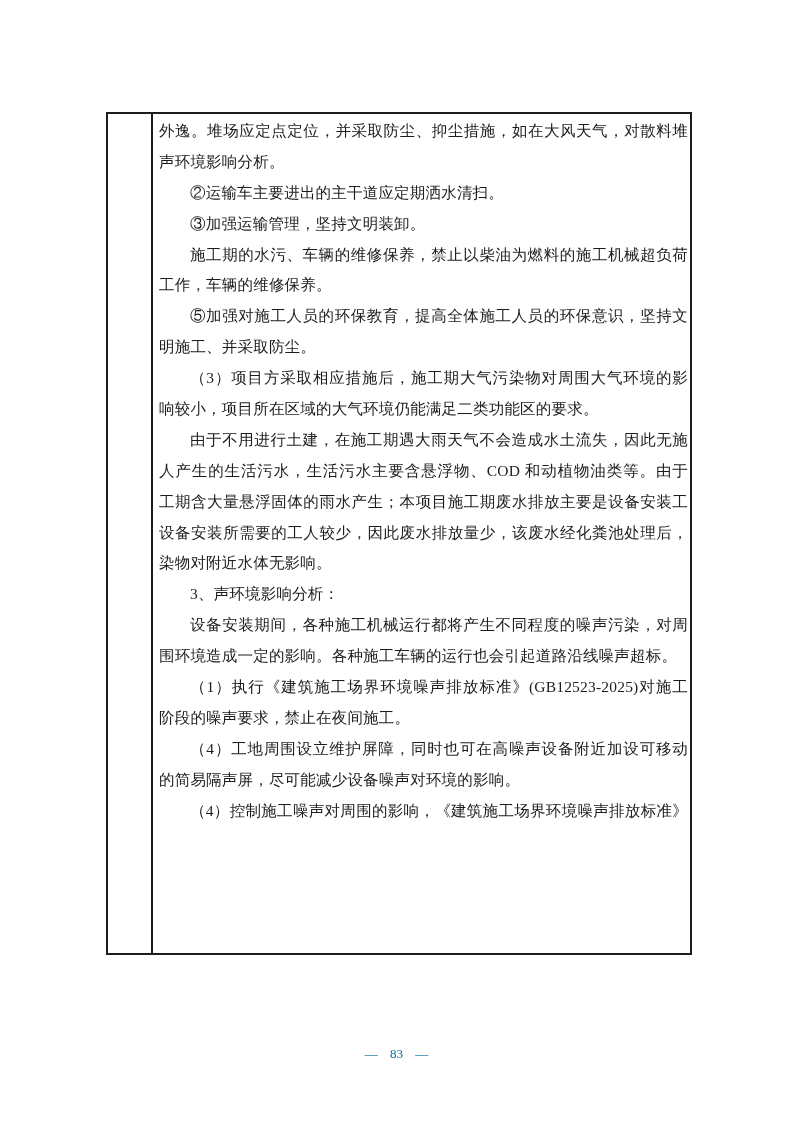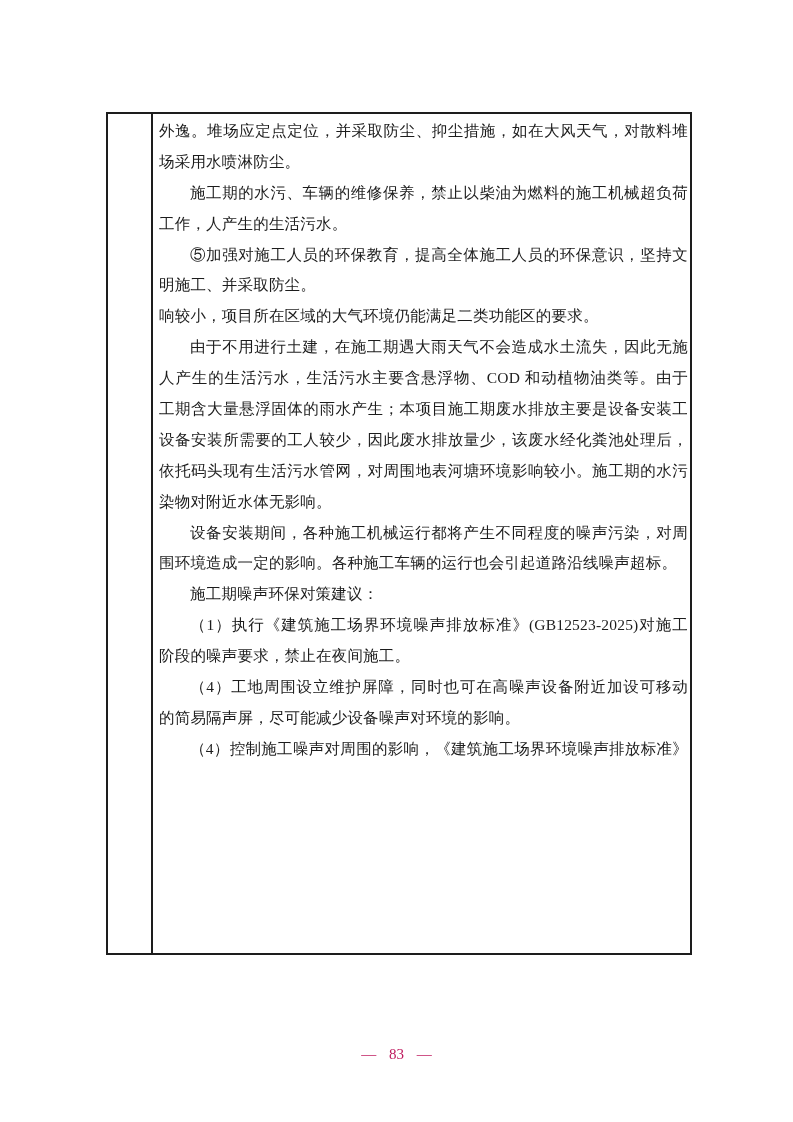--- a/index.html
+++ b/index.html
@@ -49,48 +49,50 @@
     text-align: justify;
     text-align-last: justify;
     text-justify: inter-character;
   }
   .footer {
     position: absolute;
     top: 1046px;
     left: 0;
     width: 100%;
     text-align: center;
-    font-size: 15px;
-    color: #be185d;
+    font-size: 13px;
+    color: #0369a1;
     word-spacing: 9px;
   }
 </style>
 </head>
 <body>
 
 <div class="page">
   <div class="doc-table">
     <div class="col-label"></div>
     <div class="col-content">
         <div class="line fill">外逸。堆场应定点定位，并采取防尘、抑尘措施，如在大风天气，对散料堆</div>
-        <div class="line">场采用水喷淋防尘。</div>
+        <div class="line">声环境影响分析。</div>
+        <div class="line indent">②运输车主要进出的主干道应定期洒水清扫。</div>
+        <div class="line indent">③加强运输管理，坚持文明装卸。</div>
         <div class="line indent fill">施工期的水污、车辆的维修保养，禁止以柴油为燃料的施工机械超负荷</div>
-        <div class="line">工作，人产生的生活污水。</div>
+        <div class="line">工作，车辆的维修保养。</div>
         <div class="line indent fill">⑤加强对施工人员的环保教育，提高全体施工人员的环保意识，坚持文</div>
         <div class="line">明施工、并采取防尘。</div>
+        <div class="line indent fill">（3）项目方采取相应措施后，施工期大气污染物对周围大气环境的影</div>
         <div class="line">响较小，项目所在区域的大气环境仍能满足二类功能区的要求。</div>
         <div class="line indent fill">由于不用进行土建，在施工期遇大雨天气不会造成水土流失，因此无施</div>
         <div class="line fill">人产生的生活污水，生活污水主要含悬浮物、COD 和动植物油类等。由于</div>
         <div class="line fill">工期含大量悬浮固体的雨水产生；本项目施工期废水排放主要是设备安装工</div>
         <div class="line fill">设备安装所需要的工人较少，因此废水排放量少，该废水经化粪池处理后，</div>
-        <div class="line fill">依托码头现有生活污水管网，对周围地表河塘环境影响较小。施工期的水污</div>
         <div class="line">染物对附近水体无影响。</div>
+        <div class="line indent">3、声环境影响分析：</div>
         <div class="line indent fill">设备安装期间，各种施工机械运行都将产生不同程度的噪声污染，对周</div>
         <div class="line">围环境造成一定的影响。各种施工车辆的运行也会引起道路沿线噪声超标。</div>
-        <div class="line indent">施工期噪声环保对策建议：</div>
         <div class="line indent fill">（1）执行《建筑施工场界环境噪声排放标准》(GB12523-2025)对施工</div>
         <div class="line">阶段的噪声要求，禁止在夜间施工。</div>
         <div class="line indent fill">（4）工地周围设立维护屏障，同时也可在高噪声设备附近加设可移动</div>
         <div class="line">的简易隔声屏，尽可能减少设备噪声对环境的影响。</div>
         <div class="line indent fill">（4）控制施工噪声对周围的影响，《建筑施工场界环境噪声排放标准》</div>
       </div>
   </div>
   <div class="footer">— 83 —</div>
 </div>
 

